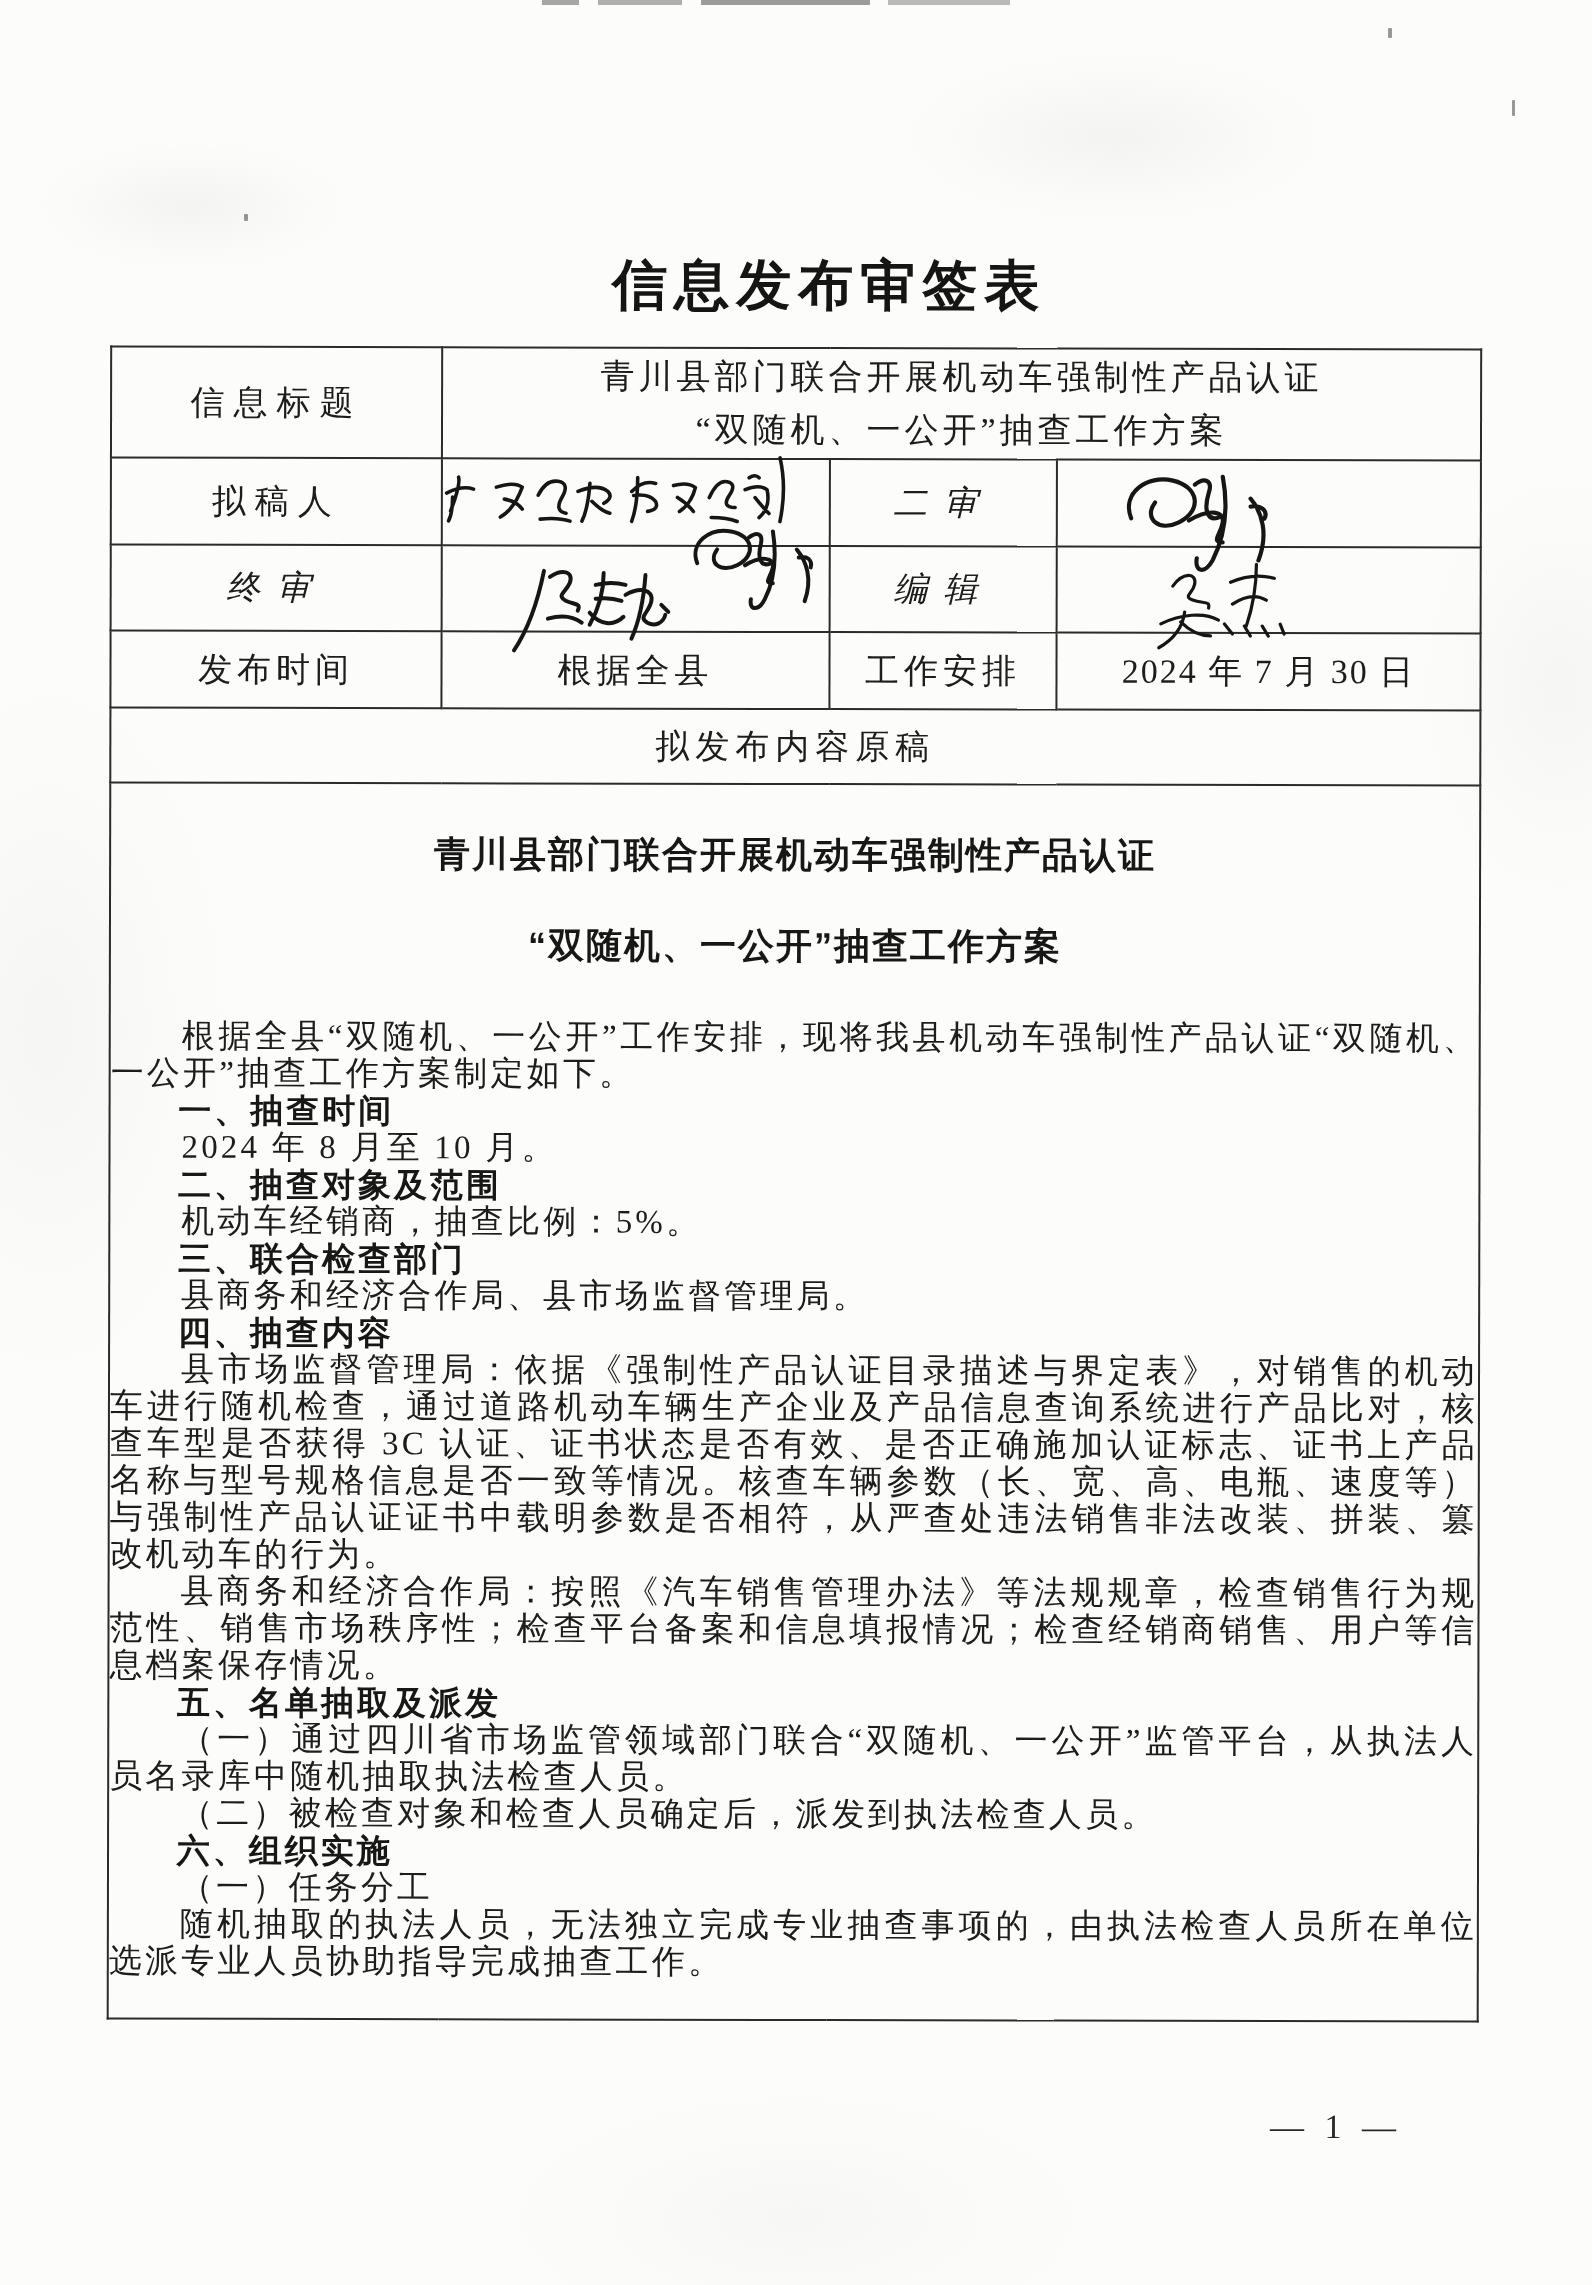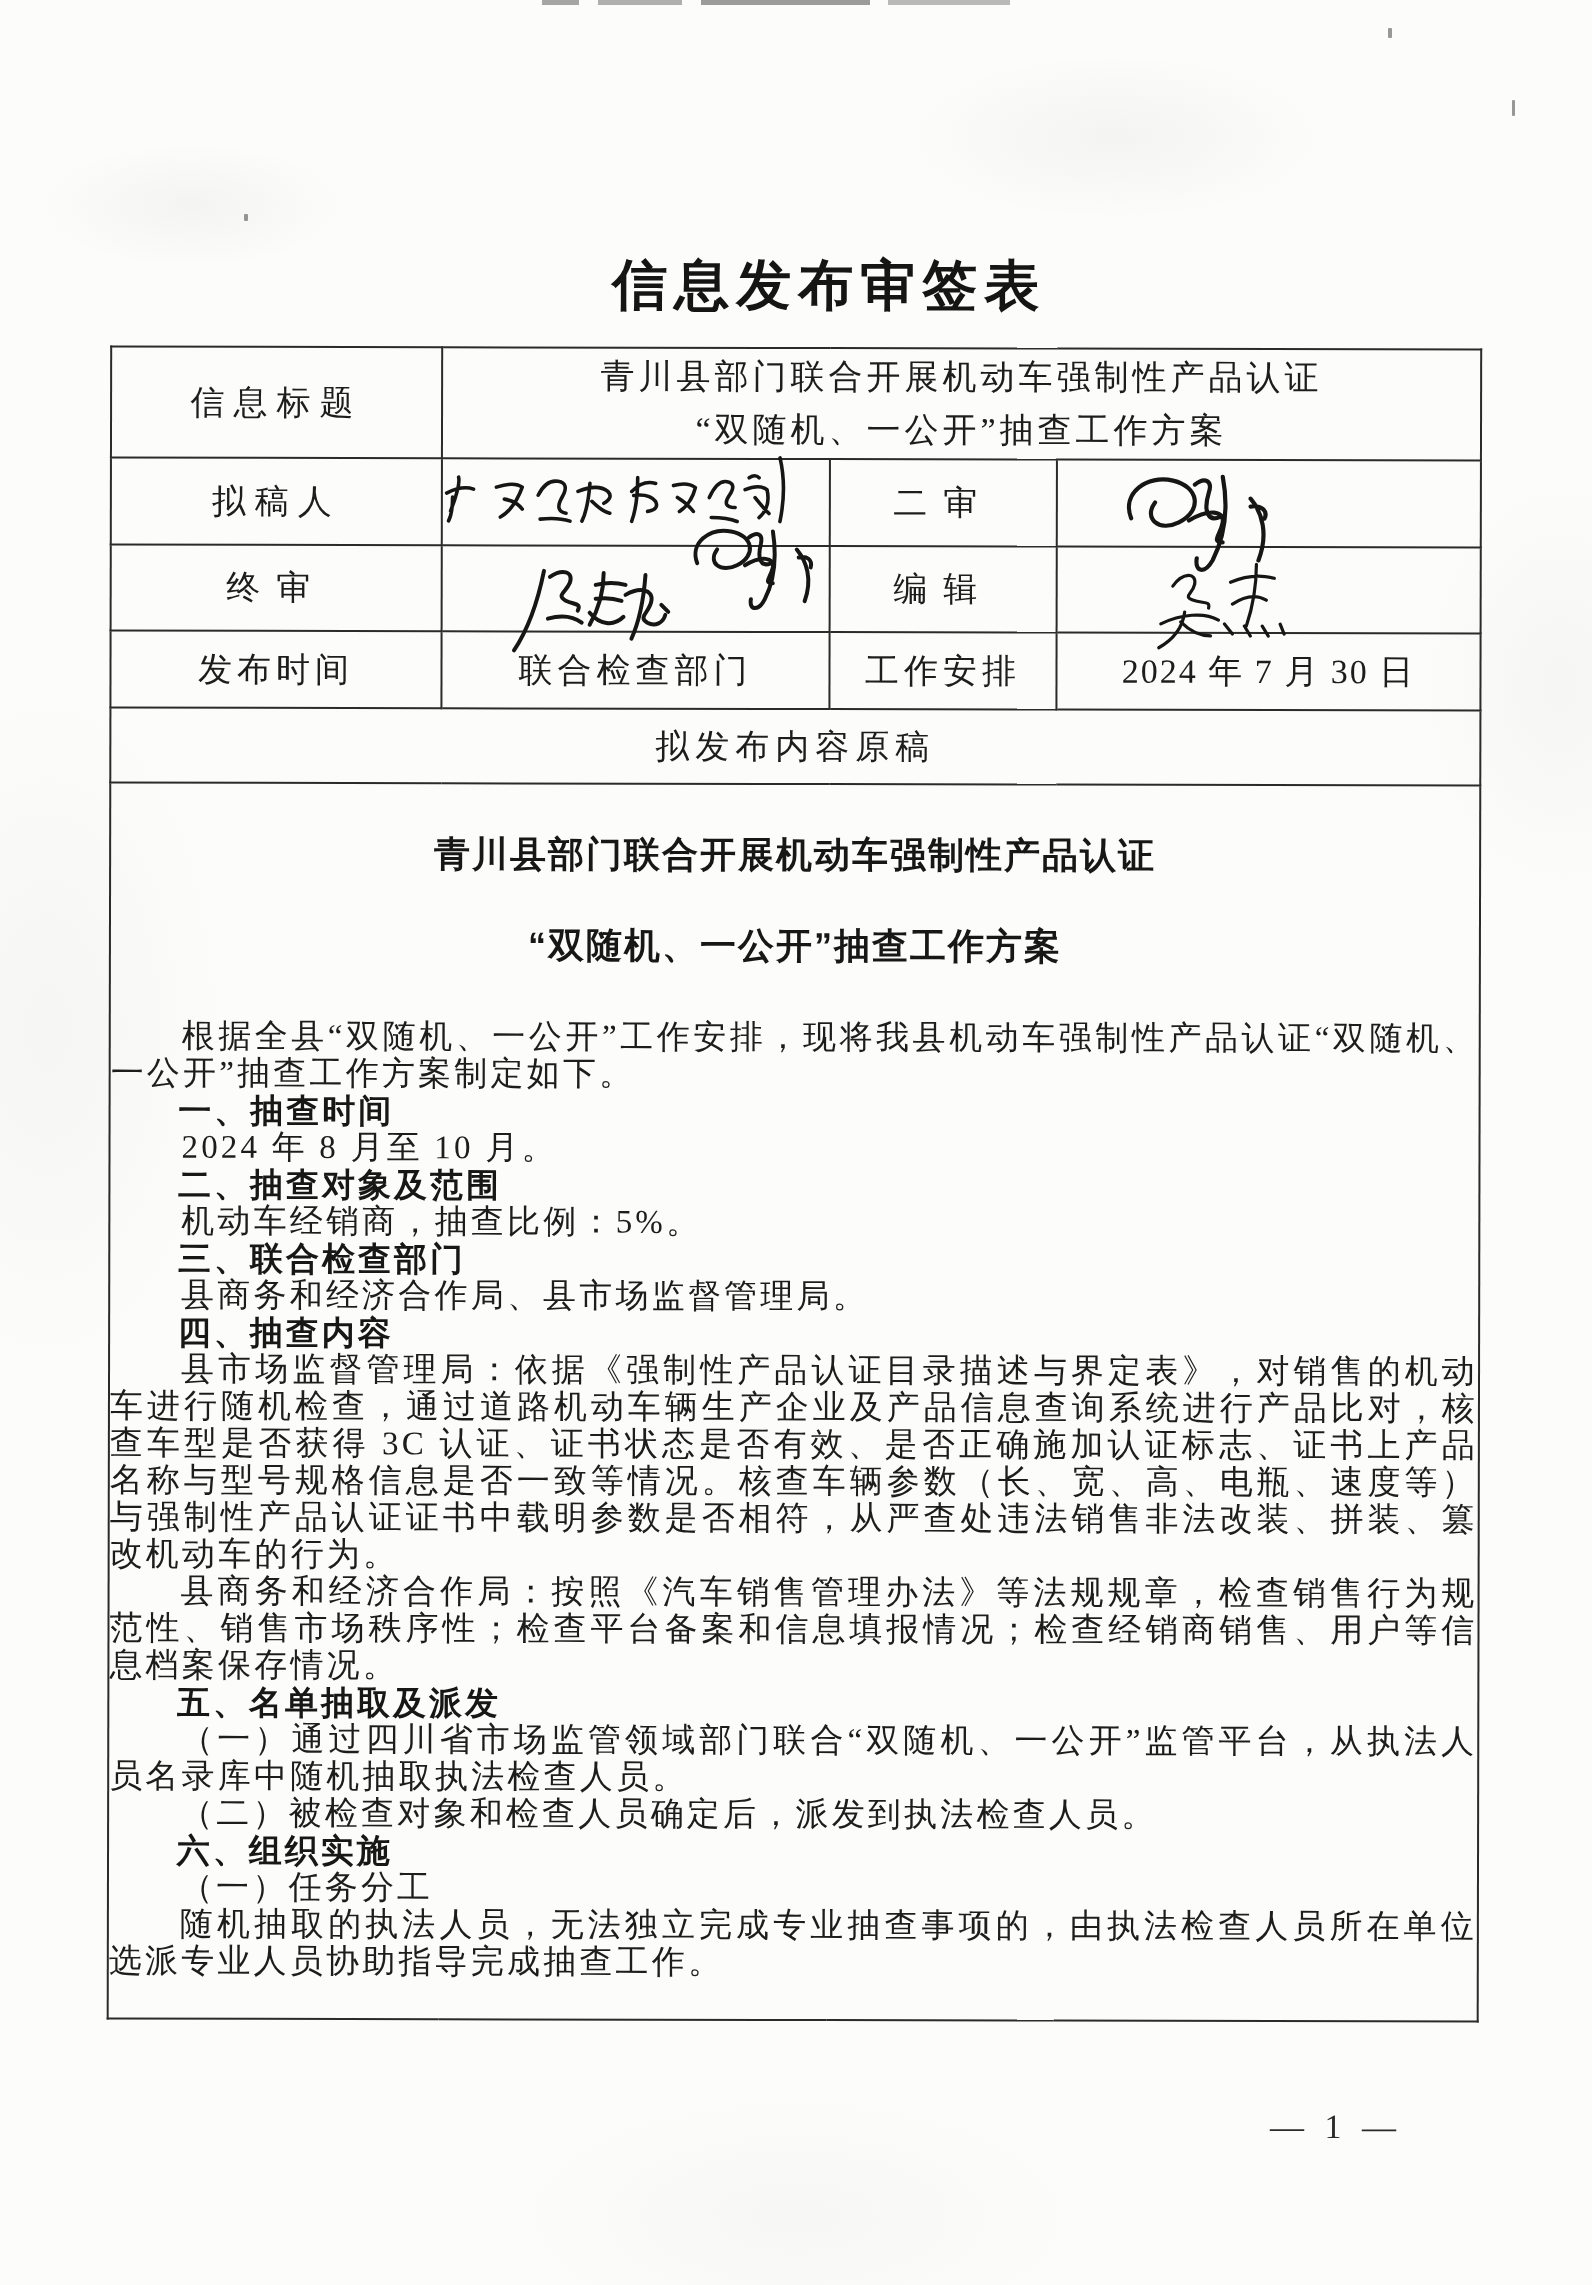--- a/index.html
+++ b/index.html
@@ -35,21 +35,21 @@
   table.form{
     position:absolute;left:109px;top:347px;width:1370px;
     border-collapse:collapse;table-layout:fixed;
   }
   table.form td{
     border:2.6px solid #2b2b29;
     text-align:center;vertical-align:middle;
     font-size:34px;color:#1d1d1b;padding:0;
   }
   td.lab{letter-spacing:9px;margin-top:8px;}
-  td.lab2{letter-spacing:16px;}
+  td.lab2{letter-spacing:16px;font-style:italic;}
   .title-cell{line-height:1.55;letter-spacing:4px;}
   .date-cell{letter-spacing:2px;}
   .mid-header{letter-spacing:6px;}
   td.content{vertical-align:top;text-align:left;padding:24px 10px 0 10px;}
 
   .doc-h{
     text-align:center;font-family:"Liberation Sans","DejaVu Sans",sans-serif;
     font-weight:bold;color:#171715;letter-spacing:2px;
   }
   .doc-h1{font-size:36px;margin:8px 0 0 0;}
@@ -104,21 +104,21 @@
         <td></td>
       </tr>
       <tr style="height:86px">
         <td class="lab2">终审</td>
         <td></td>
         <td class="lab2">编辑</td>
         <td></td>
       </tr>
       <tr style="height:77px">
         <td class="lab" style="letter-spacing:5px">发布时间</td>
-        <td style="letter-spacing:5px">联合检查部门</td>
+        <td style="letter-spacing:5px">根据全县</td>
         <td style="letter-spacing:5px">工作安排</td>
         <td class="date-cell">2024 年 7 月 30 日</td>
       </tr>
       <tr style="height:75px">
         <td colspan="4" class="mid-header">拟发布内容原稿</td>
       </tr>
       <tr>
         <td colspan="4" class="content" style="height:1234px">
           <div class="doc-h doc-h1">青川县部门联合开展机动车强制性产品认证</div>
           <div class="doc-h doc-h2">“双随机、一公开”抽查工作方案</div>

